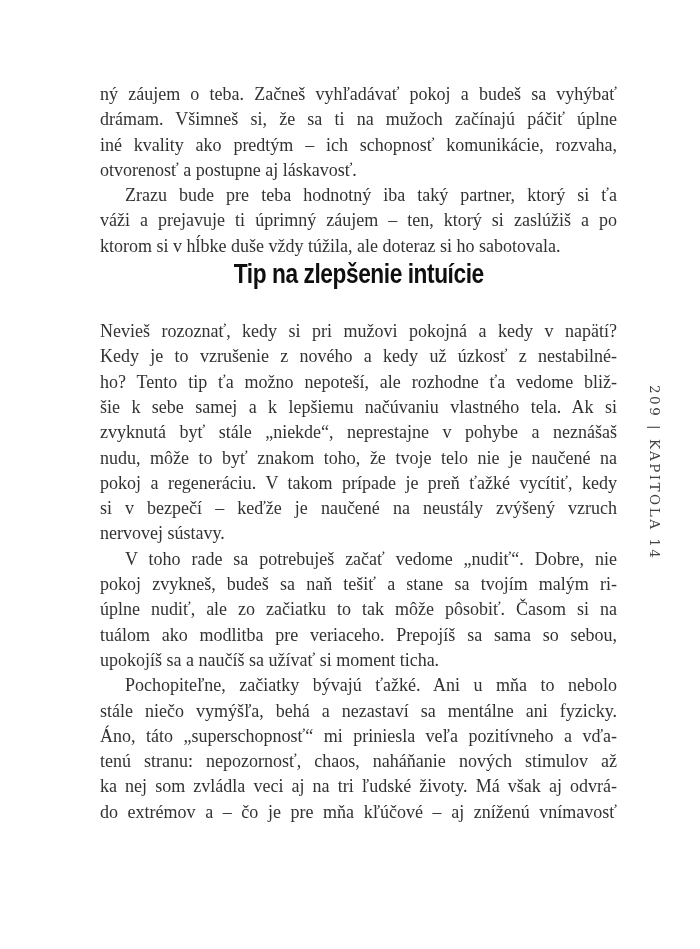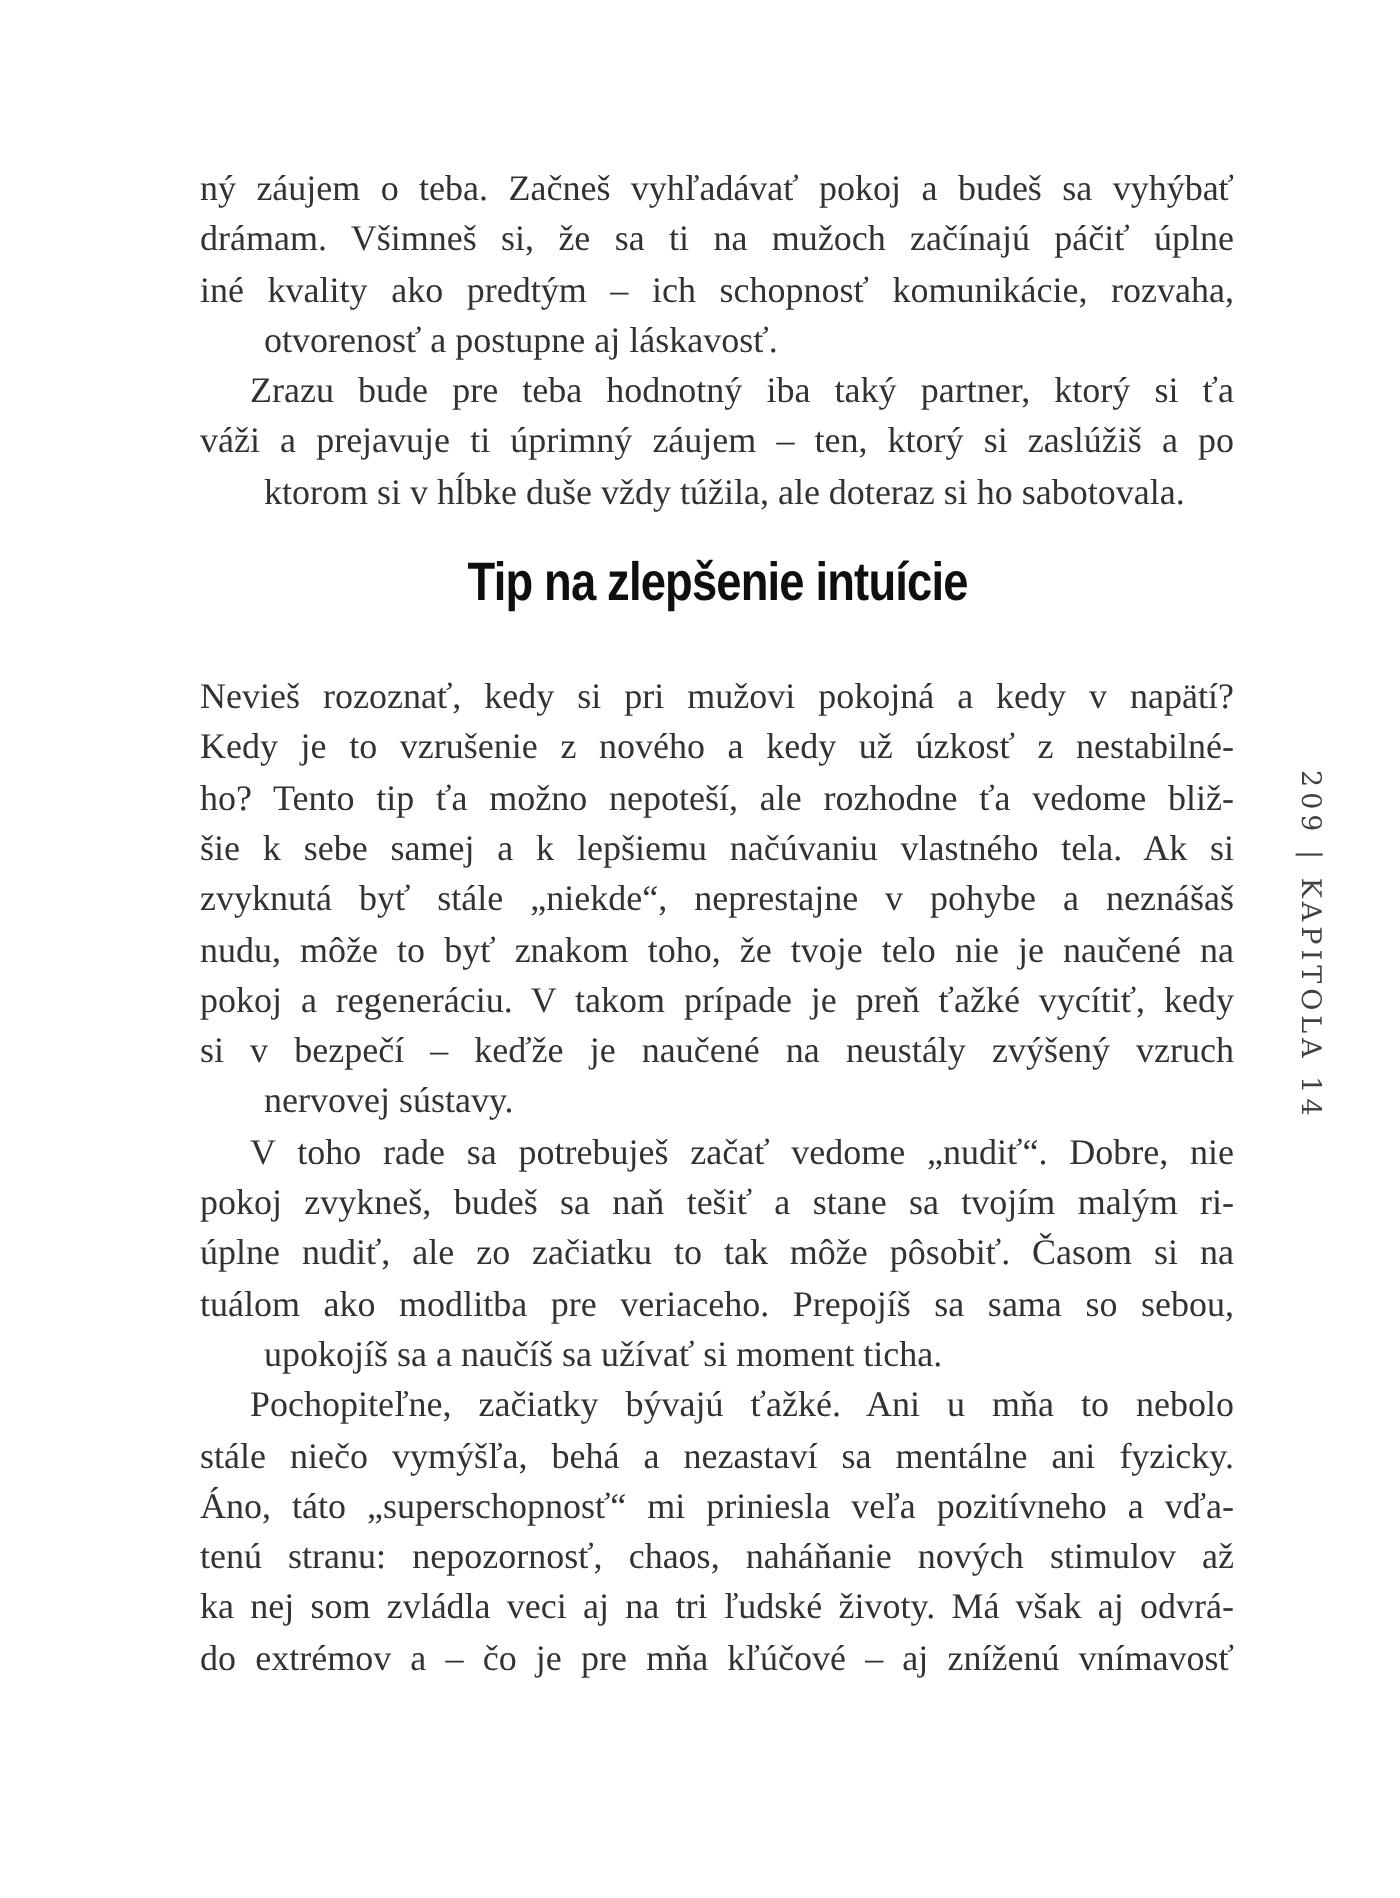--- a/index.html
+++ b/index.html
@@ -36,24 +36,23 @@
     color: #323232;
     font-size: 18px;
     line-height: 25.3px;
   }
   .para { margin: 0; }
   .line {
     text-align: justify;
     text-align-last: justify;
     white-space: normal;
   }
-  .line.lastline { text-align-last: left; margin-left: 32px; }
+  .line.lastline { text-align-last: left; }
   .line.indent { padding-left: 25px; }
   .heading {
-    margin-top: 17px;
     margin-bottom: 30px;
     text-align: center;
     font-family: "Liberation Sans", sans-serif;
     font-weight: 700;
     font-size: 27px;
     line-height: 30px;
     color: #0f0f0f;
   }
   .heading-inner {
     display: inline-block;

